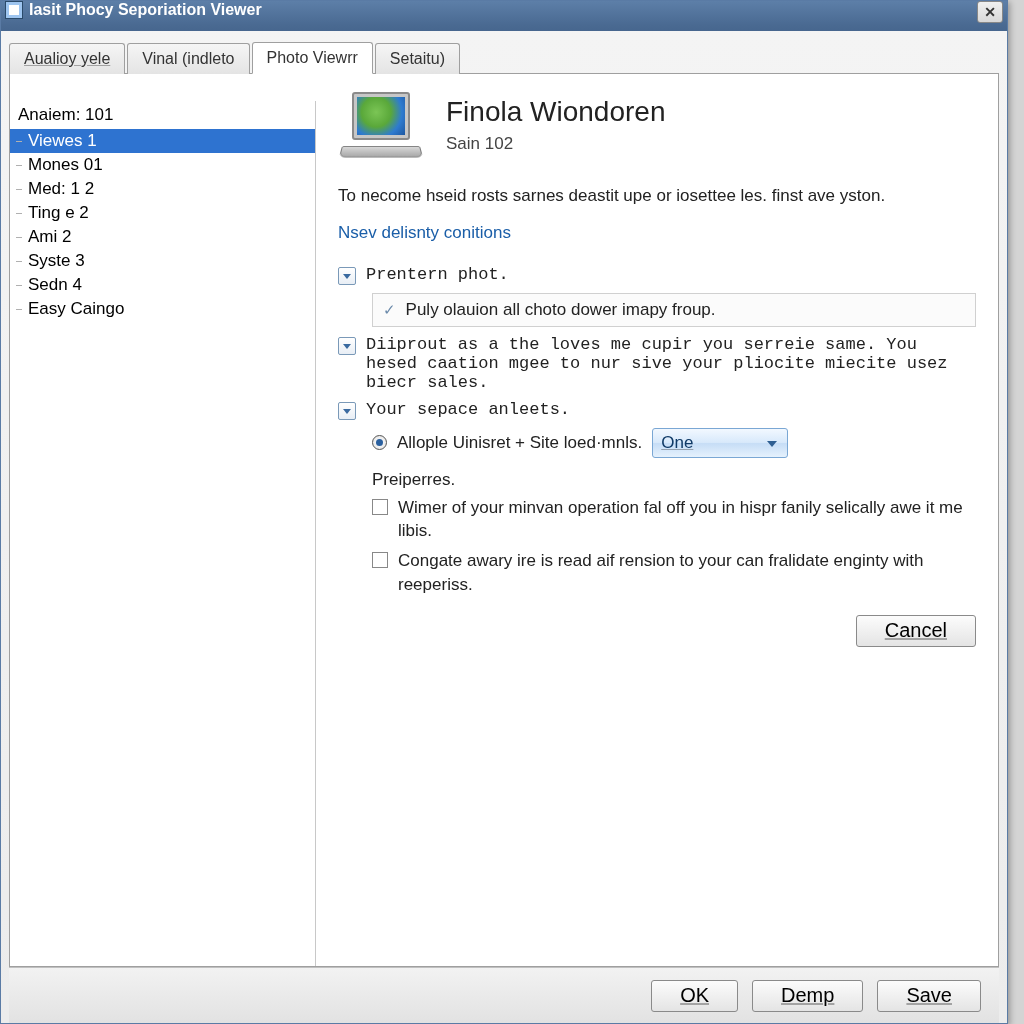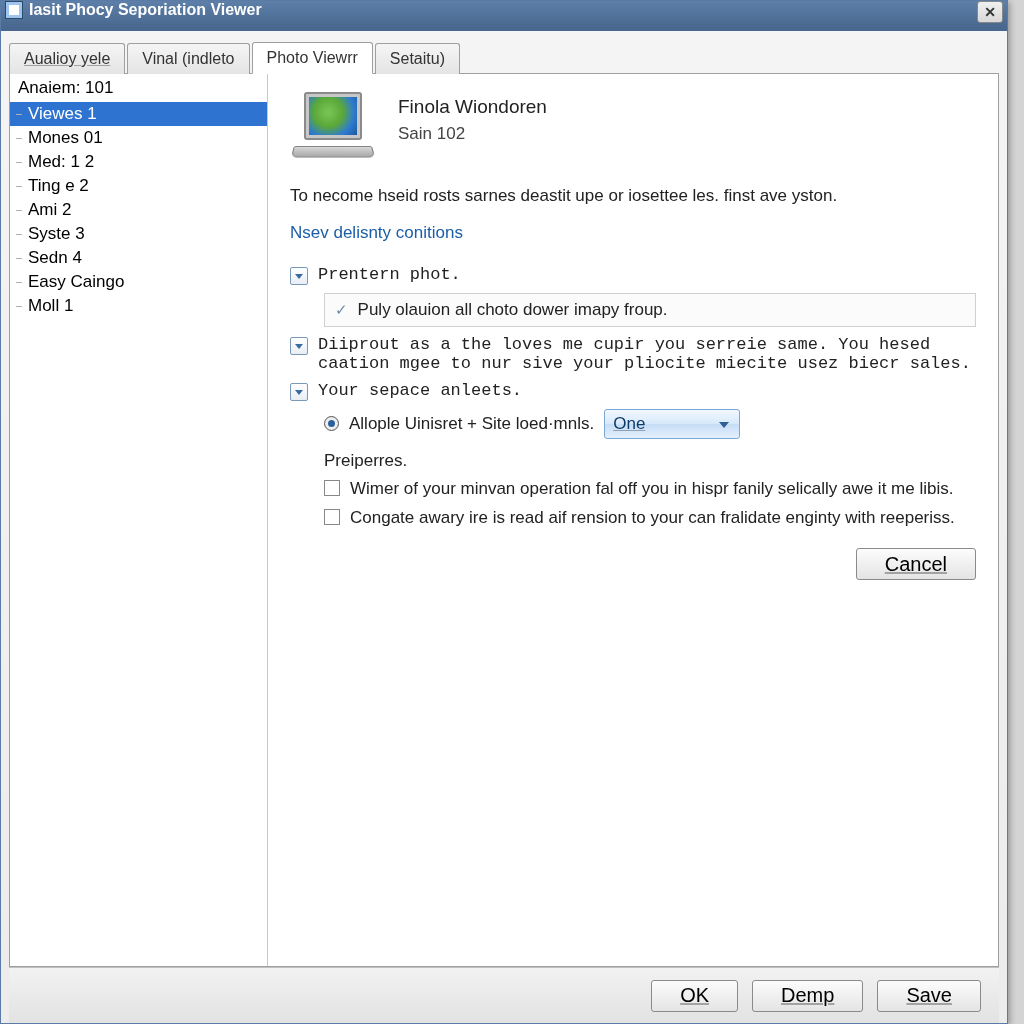--- a/index.html
+++ b/index.html
@@ -94,24 +94,25 @@
   .tabpanel {
     border:1px solid #9f9f9f;
     background:#fff;
     flex:1;
     display:flex;
     min-height:0;
     position:relative;
     z-index:1;
   }
   .sidebar {
-    width: 258px;
+    width: 306px;
     border-right:1px solid #c8c8c8;
     background:#fff;
     overflow:auto;
+    margin-top:27px;
   }
   .tree-root {
     padding: 4px 6px 4px 8px;
     font-size:17px;
     color:#000;
   }
   .tree-item {
     padding: 2px 6px 2px 18px;
     font-size:17px;
     color:#000;
@@ -162,21 +163,21 @@
     border:2px solid #8a8a8a;
     border-radius:3px;
   }
   .laptop-screen::after{
     content:"";
     position:absolute;
     top:3px;left:3px;right:3px;bottom:3px;
     background: radial-gradient(circle at 40% 40%, #7bc555 0%, #5aa83a 40%, #2e7bd0 70%, #1d57a0 100%);
   }
   .page-title{
-    font-size:19px;
+    font-size:28px;
     color:#222;
     margin-top:4px;
   }
   .page-sub{
     font-size:17px;
     color:#444;
     margin-top:6px;
   }
   .desc{
     margin: 6px 0 14px 0;
@@ -351,21 +352,20 @@
       <div class="sidebar">
         <div class="tree-root">Anaiem: 101</div>
         <div class="tree-item selected">Viewes 1</div>
         <div class="tree-item">Mones 01</div>
         <div class="tree-item">Med: 1 2</div>
         <div class="tree-item">Ting e 2</div>
         <div class="tree-item">Ami 2</div>
         <div class="tree-item">Syste 3</div>
         <div class="tree-item">Sedn 4</div>
         <div class="tree-item">Easy Caingo</div>
-        <div class="tree-item">Moll 1</div>
       </div>
 
       <div class="content">
 
         <div class="header-row">
           <div class="header-icon">
             <div class="laptop-screen"></div>
             <div class="laptop-base"></div>
           </div>
           <div>

